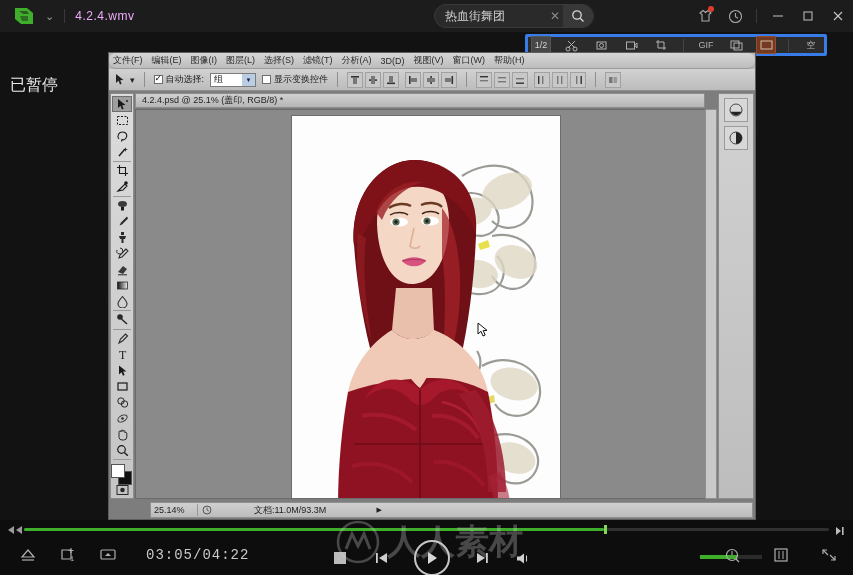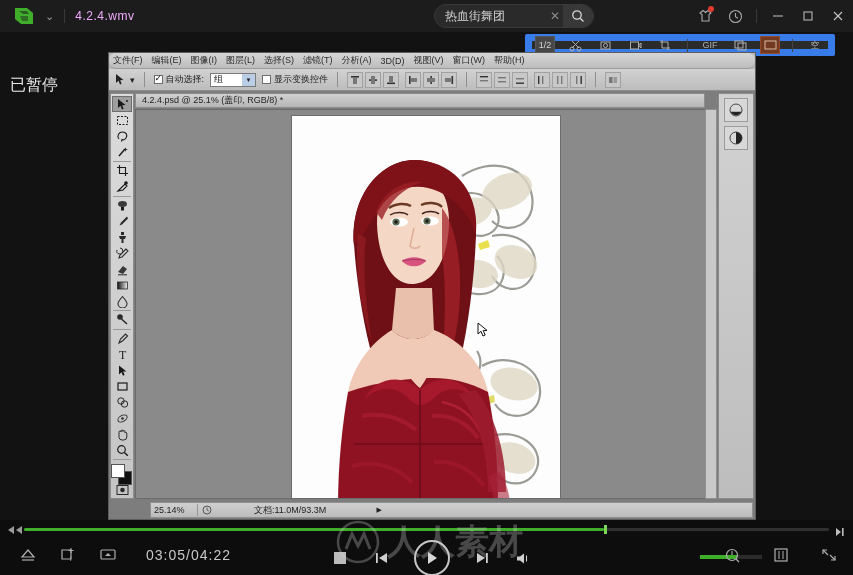--- a/index.html
+++ b/index.html
@@ -40,31 +40,31 @@
   .tb-div{ width:1px;height:14px;background:#3a3a3a;margin:0 6px;}
   .win-btn{ width:30px;height:32px;display:flex;align-items:center;justify-content:center;cursor:pointer;}
 
   
   .paused{ position:absolute; left:10px; top:75px; color:#e8e8e8; font-size:16px; }
 
   
   .minibar{
     position:absolute; left:525px; top:34px; height:22px;
     display:flex; align-items:center; gap:10px;
-    background:#2d2d2d; border:7px solid #3b82f6; border-radius:2px;
+    background:#2d2d2d; border:3px solid #3b82f6; border-radius:2px;
     padding:0 3px; opacity:.95;
   }
   .mb-item{ min-width:20px;height:18px;display:flex;align-items:center;justify-content:center;
             color:#b9b9b9;font-size:9px;cursor:pointer;padding:0 2px; }
   .mb-item.sel{ background:#4a4a4a; border:1px solid #5a5a5a; color:#ddd; }
   .mb-item.hot{ background:#7a3c22; border:1px solid #9c5030; }
   .mb-sep{ width:1px;height:13px;background:#474747;margin:0 2px;}
 
   
-  .bottombar{ position:absolute; left:0; bottom:0; width:853px; height:55px; background:#0d0d0d; }
+  .bottombar{ position:absolute; left:0; bottom:0; width:853px; height:55px; background:#0d0d0d;font-family:Liberation Mono, monospace; }
   .seek{ position:absolute; left:24px; top:8px; width:805px; height:3px; background:#303030; border-radius:2px;}
   .seek-fill{ position:absolute; left:0; top:0; height:3px; width:72%; background:#3fae2a; border-radius:2px;}
   .seek-knob{ position:absolute; left:72%; top:-3px; width:3px;height:9px;background:#7ed957;}
   .rew{ position:absolute; left:5px; top:3px; cursor:pointer; }
   .fwd{ position:absolute; right:6px; top:4px; cursor:pointer; }
 
   .bb-row{ position:absolute; left:0; top:20px; width:853px; height:35px; }
   .bb-left{ position:absolute; left:18px; top:4px; display:flex; align-items:center; gap:20px; }
   .bb-ic{ width:20px;height:22px;display:flex;align-items:center;justify-content:center;cursor:pointer;}
   .time{ color:#c9c9c9; font-size:14px; letter-spacing:1px; margin-left:8px; }

